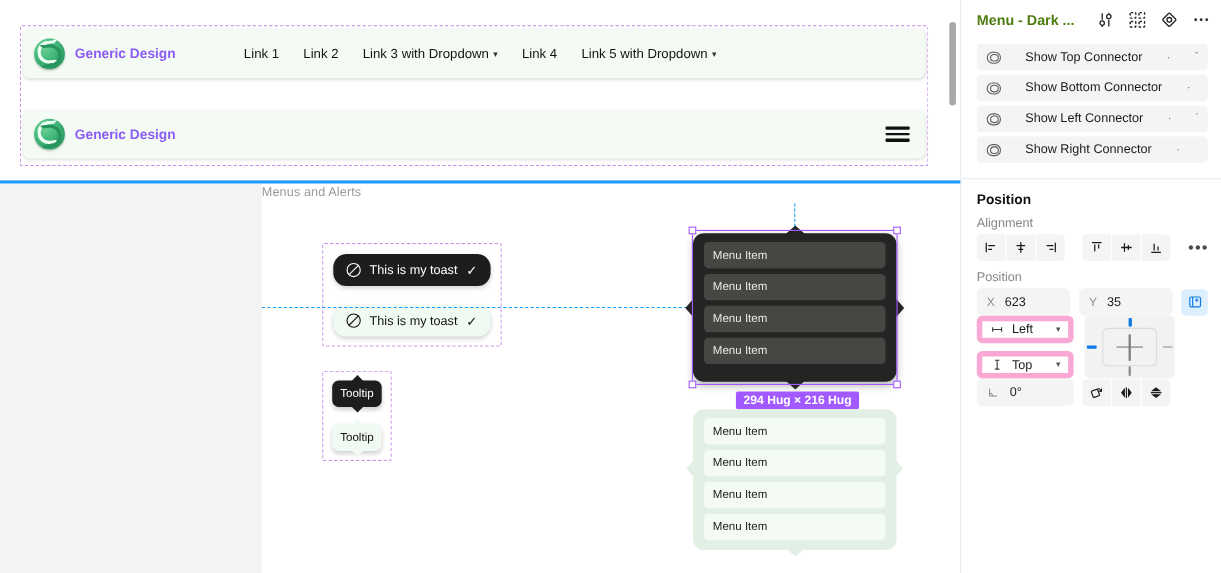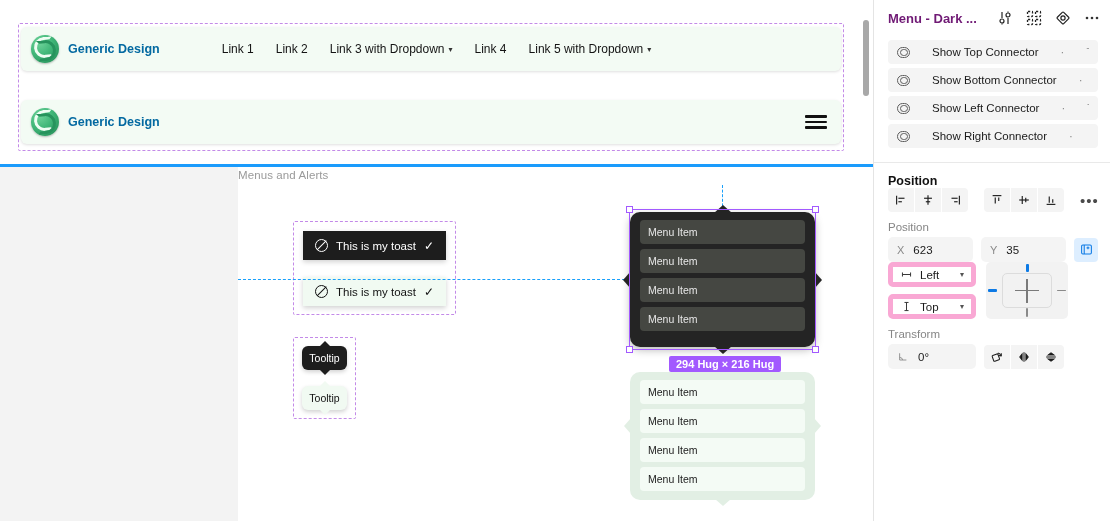--- a/index.html
+++ b/index.html
@@ -70,21 +70,21 @@
     width: 13px; height: 15px; border: 3.5px solid #eefdf3;
     border-radius: 14px 0 0 14px; border-right-color: transparent;
     transform: rotate(-6deg);
   }
   .logo::after {
     content: ""; position: absolute; right: 3px; bottom: 2px;
     width: 13px; height: 15px; border: 3.5px solid #27935d;
     border-radius: 0 14px 14px 0; border-left-color: transparent;
     transform: rotate(-6deg);
   }
-  .brand-name { font-size: 12.5px; font-weight: bold; color: #0369a1; }
+  .brand-name { font-size: 12.5px; font-weight: bold; color: #8b5cf6; }
 
   .nav-links { display: flex; align-items: center; gap: 22px; margin-left: 62px; }
   .nav-link { font-size: 12px; color: #141414; white-space: nowrap; cursor: pointer; }
   .caret { display: inline-block; margin-left: 4px; font-size: 8px; color: #333; vertical-align: 1px; }
 
   .nav-right { display: flex; align-items: center; gap: 14px; margin-left: auto; padding-right: 10px; }
   .icon-li {
     width: 17px; height: 17px; background: #4d4d4d; border-radius: 2px;
     color: #ffffff; font-size: 11px; font-weight: bold; line-height: 17px;
     text-align: center; font-family: "Liberation Sans", sans-serif;
@@ -116,21 +116,21 @@
   .hamburger { margin-left: auto; padding-right: 14px; display: flex; flex-direction: column; gap: 3px; cursor: pointer; }
   .hamburger span { display: block; width: 22px; height: 2.6px; background: #111; border-radius: 1px; }
 
   
   #toast-group {
     position: absolute; left: 293px; top: 221px; width: 163px; height: 94px;
     border: 1px dashed #c38ae8; border-radius: 2px;
   }
   .toast {
     position: absolute; display: flex; align-items: center; gap: 8px;
-    border-radius: 0; padding: 8px 12px; width: 143px;
+    border-radius: 12px; padding: 8px 12px; width: 143px;
     font-size: 11.5px; box-shadow: 0 2px 5px rgba(0,0,0,.18);
   }
   #toast-dark { left: 303px; top: 231px; background: #1d1d1d; color: #ffffff; }
   #toast-light { left: 303px; top: 277px; background: #f1faf2; color: #121212; }
   .ban-icon {
     width: 13px; height: 13px; border-radius: 50%;
     border: 1.4px solid currentColor; position: relative; flex: 0 0 auto;
   }
   .ban-icon::after {
     content: ""; position: absolute; left: 50%; top: -1px; width: 1.4px; height: 12.6px;
@@ -240,21 +240,21 @@
   }
 
   
   #right-panel {
     position: absolute; left: 874px; top: 0; width: 236px; height: 521px;
     background: #ffffff; font-size: 12px; color: #1b1b1b;
   }
   #panel-header {
     display: flex; align-items: center; height: 36px; padding: 0 10px 0 14px;
   }
-  #panel-title { font-size: 13px; font-weight: bold; color: #701a75; white-space: nowrap; }
+  #panel-title { font-size: 13px; font-weight: bold; color: #4d7c0f; white-space: nowrap; }
   #panel-header-icons { margin-left: auto; display: flex; align-items: center; gap: 13px; }
   .hicon { width: 16px; height: 16px; cursor: pointer; color: #222; display: block; }
 
   .sec-head {
     display: flex; align-items: center; padding: 0 12px 0 14px;
     height: 22px; margin-top: 4px;
   }
   .sec-head .lbl { font-size: 11.5px; color: #868686; }
   .plus-btn {
     margin-left: auto; font-size: 17px; color: #4a4a4a; line-height: 1; cursor: pointer;
@@ -517,20 +517,21 @@
       <span class="prop-name">Show Right Connector</span>
       <span class="prop-dot">·</span>
       <span class="prop-val">Tr...</span>
     </div>
 
 
     <div id="panel-divider"></div>
 
     <div id="position-title">Position</div>
 
+    <div class="field-label">Alignment</div>
     <div class="btn-row">
       <div class="btn-grp">
         <div class="sq-btn">
           <svg viewBox="0 0 16 16" width="14" height="14" stroke="#1b1b1b" stroke-width="1.3" fill="none">
             <line x1="3" y1="3" x2="3" y2="13"></line>
               <line x1="5" y1="6" x2="12" y2="6"></line>
               <line x1="5" y1="10" x2="9" y2="10"></line>
           </svg>
         </div>
         <div class="sq-btn">
@@ -619,21 +620,20 @@
         <div id="cw-inner"></div>
         <div id="cw-plus-h"></div>
         <div id="cw-plus-v"></div>
         <div class="c-bar" id="c-top"></div>
         <div class="c-bar" id="c-left"></div>
         <div class="c-bar-gray" id="c-right"></div>
         <div class="c-bar-gray" id="c-bottom"></div>
       </div>
     </div>
 
-    <div class="field-label">Transform</div>
     <div id="transform-row">
       <div id="rot-field">
         <svg viewBox="0 0 16 16" width="12" height="12" stroke="#8a8a8a" stroke-width="1.2" fill="none">
           <line x1="3.5" y1="3" x2="3.5" y2="12"></line>
             <line x1="3.5" y1="12" x2="12.5" y2="12"></line>
             <path d="M3.5 8.5 A4 4 0 0 1 7.5 12"></path>
         </svg>
         <span class="num-val">0°</span>
       </div>
       <div id="transform-btns">

